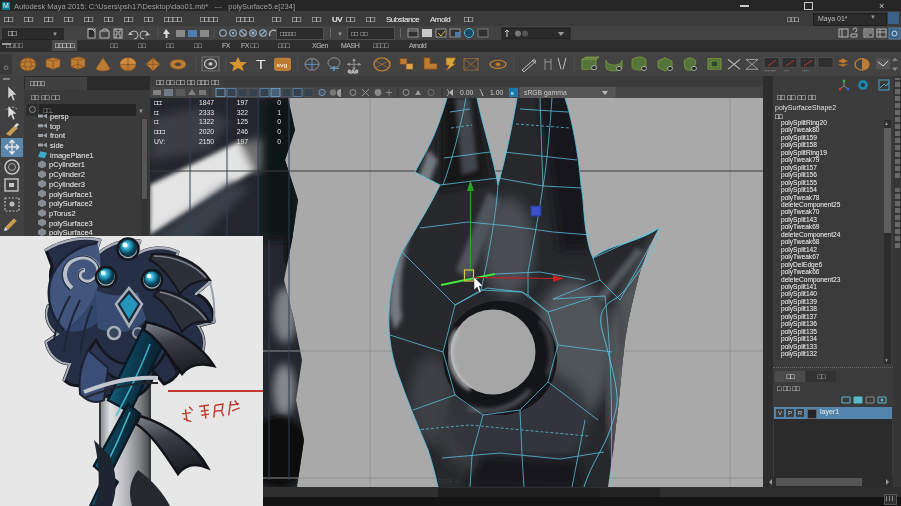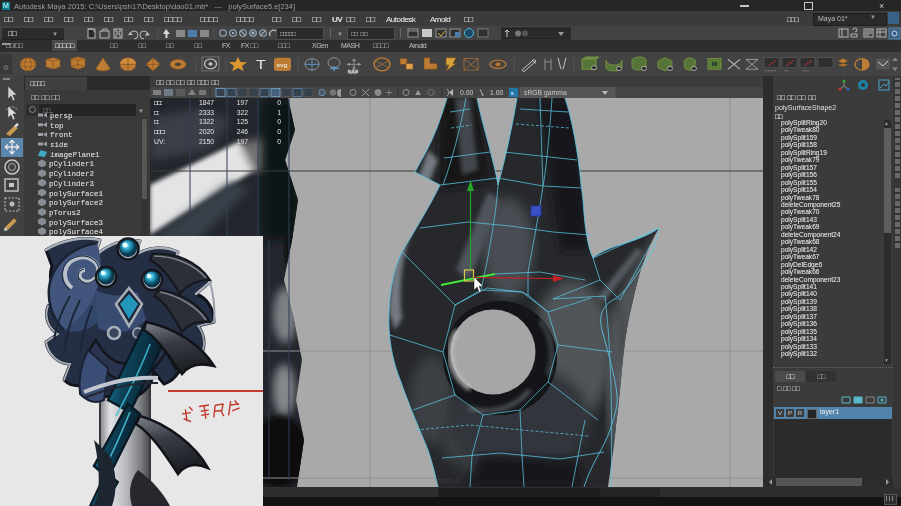--- a/index.html
+++ b/index.html
@@ -1,20 +1,20 @@
 <!DOCTYPE html>
 <html><head><meta charset="utf-8">
 <style>
 html,body{margin:0;padding:0;}
 body{width:901px;height:506px;position:relative;overflow:hidden;background:#3f3f3f;
  font-family:"Liberation Sans",sans-serif;-webkit-font-smoothing:antialiased;}
 .abs{position:absolute;}
 .cj{letter-spacing:-1px;text-shadow:0 0 0.6px currentColor;}
 .mi{position:absolute;top:14.5px;font-size:8px;color:#c9c9c9;letter-spacing:-0.5px;white-space:nowrap;text-shadow:0 0 0.6px #c9c9c9;}
-.orow{height:9.7px;line-height:9.7px;padding-left:12px;white-space:nowrap;font-family:Liberation Mono, monospace;}
+.orow{height:9.7px;line-height:9.7px;padding-left:12px;white-space:nowrap;}
 .cam,.msh,.ipl{display:inline-block;vertical-align:middle;margin-right:3px;margin-top:-2px;}
 .cam{width:9px;height:5px;background:#9a9fa6;clip-path:polygon(0 20%,55% 20%,55% 50%,100% 0,100% 100%,55% 50%,55% 80%,0 80%);}
 .msh{width:8px;height:8px;background:#878d94;clip-path:polygon(50% 0,100% 28%,100% 72%,50% 100%,0 72%,0 28%);}
 .ipl{width:9px;height:7px;background:#3fa9c8;clip-path:polygon(25% 0,100% 20%,75% 100%,0 80%);}
 .hrow{height:9.7px;line-height:9.7px;position:relative;}
 .hl{position:absolute;left:2px;}
 .h1{position:absolute;left:40px;width:22px;text-align:right;}
 .h2{position:absolute;left:78px;width:18px;text-align:right;}
 .h3{position:absolute;left:122px;width:7px;text-align:right;}
 </style></head>
@@ -38,21 +38,21 @@
 <span class="mi" style="left:144px;">□□</span>
 <span class="mi" style="left:164px;">□□□□</span>
 <span class="mi" style="left:200px;">□□□□</span>
 <span class="mi" style="left:236px;">□□□□</span>
 <span class="mi" style="left:272px;">□□</span>
 <span class="mi" style="left:292px;">□□</span>
 <span class="mi" style="left:312px;">□□</span>
 <span class="mi" style="left:332px;font-weight:bold;">UV</span>
 <span class="mi" style="left:346px;">□□</span>
 <span class="mi" style="left:366px;">□□</span>
-<span class="mi" style="left:386px;">Autodesk</span>
+<span class="mi" style="left:386px;">Substance</span>
 <span class="mi" style="left:430px;">Arnold</span>
 <span class="mi" style="left:464px;">□□</span>
 <div class="abs cj" style="left:787px;top:15px;font-size:7.5px;color:#bbb;">□□□<span style="letter-spacing:0">:</span></div>
 <div class="abs" style="left:813px;top:13px;width:68px;height:11px;background:#2a2a2a;border:1px solid #1e1e1e;color:#bbb;font-size:7px;line-height:10px;padding-left:4px;">Maya 01*</div>
 <div class="abs" style="left:870px;top:14px;color:#999;font-size:6px;">▼</div>
 <div class="abs" style="left:888px;top:12px;width:11px;height:12px;background:#3a6286;"></div>
 
 <div class="abs" style="left:0;top:26px;width:901px;height:14px;background:#434343;"></div>
 <div class="abs" style="left:2px;top:28px;width:62px;height:11px;background:#2b2b2b;border-bottom:1px solid #222;"></div>
 <div class="abs cj" style="left:8px;top:29px;font-size:8px;color:#c2c2c2;">□□</div>

